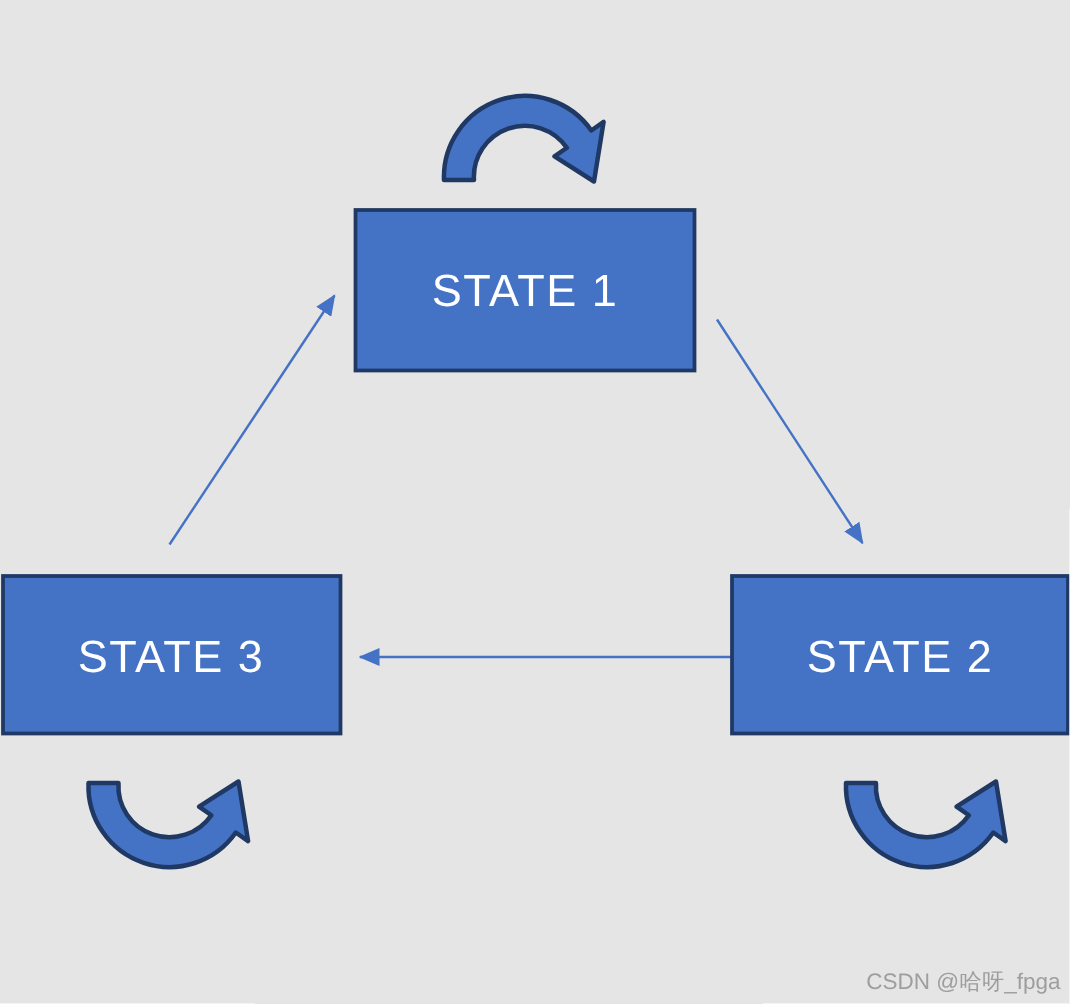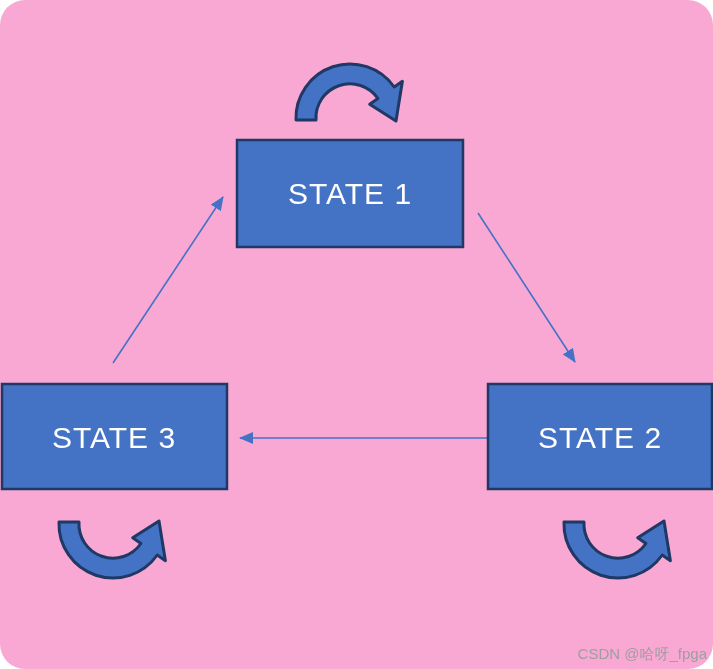--- a/index.html
+++ b/index.html
@@ -4,24 +4,23 @@
 <style>
   html, body {
     margin: 0;
     padding: 0;
     background: #ffffff;
   }
   #canvas {
     position: relative;
     width: 713px;
     height: 669px;
-    background: #f9a8d4;
+    background: #e5e5e5;
     overflow: hidden;
     font-family: "Liberation Sans", sans-serif;
-    border-radius: 25px;
   }
   svg { display: block; }
   .state-box {
     stroke: #1F3864;
     stroke-width: 2.5;
   }
   .state-label {
     fill: #ffffff;
     font-family: "Liberation Sans", sans-serif;
     font-size: 30px;

